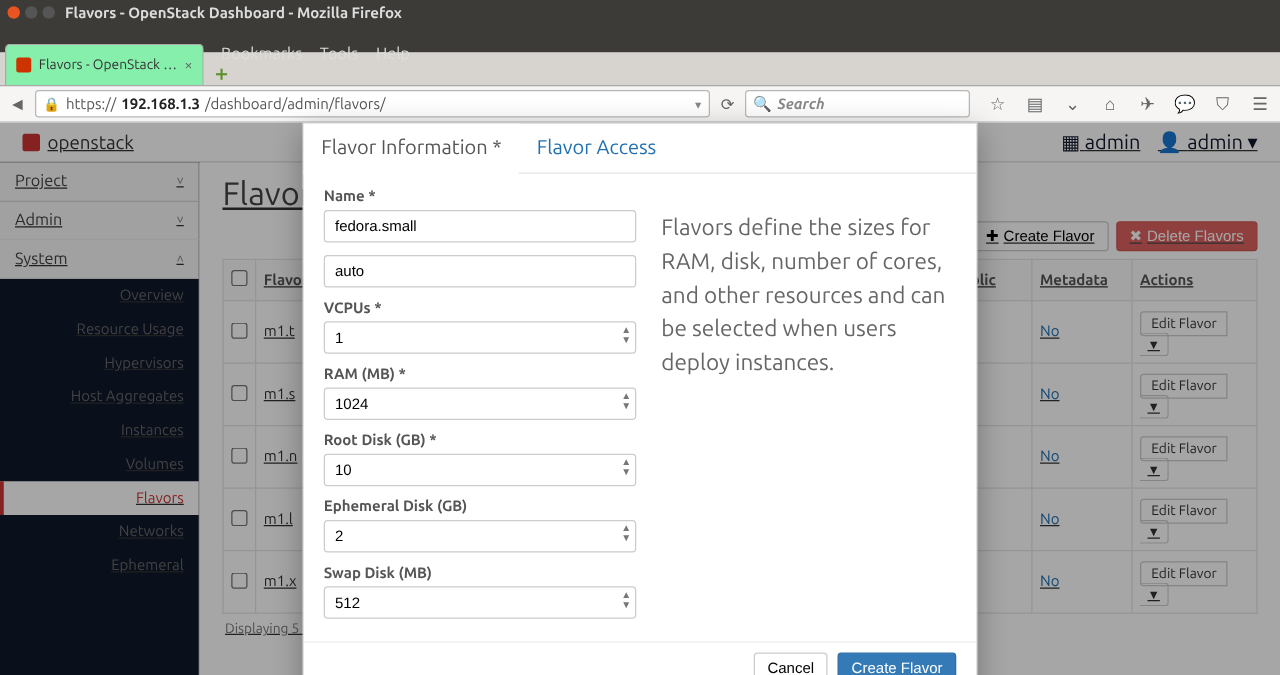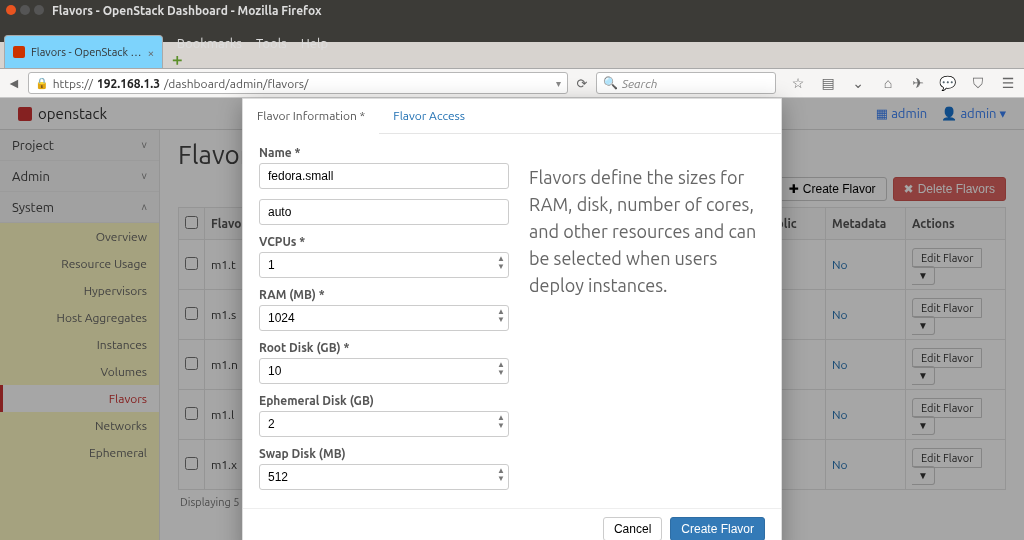--- a/index.html
+++ b/index.html
@@ -7,43 +7,43 @@
   
   .titlebar { background:#3c3b37; color:#ddd; height:20px; display:flex; align-items:center; padding:0 6px; font-size:12px; font-weight:bold;}
   .titlebar .wbtns { display:flex; gap:4px; margin-right:8px;}
   .titlebar .wbtn { width:10px; height:10px; border-radius:50%; background:#555;}
   .titlebar .wbtn.close{ background:#e95420;}
   
   .menubar { background:#3c3b37; color:#ddd; height:22px; display:flex; align-items:center; padding:0 6px; font-size:13px; gap:14px;}
   .menubar span { cursor:default;margin-top:24px;}
   
   .tabstrip { background:#d7d3cf; height:26px; display:flex; align-items:flex-end; padding:0 4px;}
-  .tab { background:#7dd3fc; border:1px solid #a9a9a9; border-bottom:none; border-radius:4px 4px 0 0; height:22px; display:flex; align-items:center; padding:16px 8px; font-size:11px; gap:6px; max-width:160px;margin-top:28px;}
+  .tab { background:#86efac; border:1px solid #a9a9a9; border-bottom:none; border-radius:4px 4px 0 0; height:22px; display:flex; align-items:center; padding:16px 8px; font-size:11px; gap:6px; max-width:160px;margin-top:28px;}
   .tab .favicon{ width:12px;height:12px;background:#cc3300;border-radius:2px;}
   .tab .closex{ color:#666; font-size:12px;}
   .newtab { width:20px;height:18px; display:flex; justify-content:center; align-items:center; margin-left:4px;}
   .plus { color:#5a8f29; font-weight:bold; font-size:16px; line-height:0;}
   
   .urlrow { background:#f6f5f4; border-top:1px solid #a9a9a9; border-bottom:1px solid #c8c8c8; height:30px; display:flex; align-items:center; padding:0 6px; gap:6px;}
   .navbtn, .iconbtn { width:20px; height:20px; display:flex; align-items:center; justify-content:center; color:#666; font-size:14px;}
   .urlbox { flex:0 0 540px; height:22px; border:1px solid #b7b7b7; border-radius:3px; background:#fff; display:flex; align-items:center; padding:0 6px; font-size:12px; color:#555; gap:4px;}
   .urlbox .lock{font-size:11px;}
   .urlbox .bold{ color:#222; font-weight:600;}
   .dd { margin-left:auto; color:#888; font-size:10px;}
   .reload { width:20px; text-align:center; color:#666;}
   .searchbox { flex:0 0 180px; height:22px; border:1px solid #b7b7b7; border-radius:3px; background:#fff; display:flex; align-items:center; padding:0 6px; font-size:12px; color:#888; gap:4px;}
   .toolbar-icons{ display:flex; gap:10px; margin-left:6px; color:#666;}
   
-  .app { position:relative; height:442px; background:#fff; }
+  .app { position:relative; height:442px; background:#fff;text-decoration:underline; }
   .topbar { height:32px; border-bottom:1px solid #ddd; display:flex; align-items:center; padding:0 18px;}
   .brand { display:flex; align-items:center; gap:6px; color:#333; font-size:15px;}
   .brand .logo { width:14px;height:14px; background:#c33; border-radius:2px;}
-  .topbar .right { margin-left:auto; display:flex; align-items:center; gap:14px; font-size:13px; color:#3b82f6;}
+  .topbar .right { margin-left:auto; display:flex; align-items:center; gap:14px; font-size:16px; color:#0f172a;}
   .content { display:flex; height:calc(100% - 32px);}
-  .sidebar { width:160px; border-right:1px solid #e5e5e5; background:#fef9c3; font-size:13px;}
+  .sidebar { width:160px; border-right:1px solid #e5e5e5; background:#0f172a; font-size:13px;}
   .sidecat { padding:8px 12px; border-bottom:1px solid #eee; color:#444; display:flex; justify-content:space-between; align-items:center; background:#f7f7f7;}
   .caret { font-size:10px; color:#888;}
   .sideitem { padding:7px 12px; text-align:right; color:#666; font-size:12px; border-left:3px solid transparent;}
   .sideitem.active{ color:#c33; border-left:3px solid #c33; background:#fff;}
   .main { flex:1; padding:10px 18px 0;}
   h1.pagetitle{ font-size:26px; font-weight:400; color:#444; margin-bottom:8px;}
   .tablearea { margin-top:6px;}
   .tablebar { display:flex; justify-content:flex-end; gap:6px; margin-bottom:6px;}
   .btn { border:1px solid #ccc; background:#fff; padding:4px 10px; font-size:12px; border-radius:3px; display:inline-flex; align-items:center; gap:4px; cursor:pointer;}
   .btn.icon { padding:4px 8px;}
@@ -53,21 +53,21 @@
   table.flv th { background:#fafafa; color:#555; font-weight:600;}
   .chkcell{width:26px; text-align:center;}
   .link { color:#1f6fb2;}
   .editbtn{ border:1px solid #ccc; padding:3px 8px; border-radius:3px 0 0 3px; font-size:11px; display:inline-block;}
   .ddbtn{ border:1px solid #ccc; border-left:none; padding:3px 6px; border-radius:0 3px 3px 0; font-size:10px;}
   .footertext{ font-size:11px; color:#777; padding:6px 2px;}
   
   .backdrop{ position:absolute; inset:0; background:rgba(0,0,0,.35);}
   .modal{ position:absolute; top:0; left:50%; transform:translateX(-50%); width:540px; background:#fff; border:1px solid #ddd; border-radius:0 0 4px 4px; box-shadow:0 6px 24px rgba(0,0,0,.3); padding-bottom:12px;}
   .mtabs{ display:flex; border-bottom:1px solid #e5e5e5;}
-  .mtab{ padding:10px 14px; font-size:12px; color:#1f6fb2; cursor:pointer;}
+  .mtab{ padding:10px 14px; font-size:16px; color:#1f6fb2; cursor:pointer;}
   .mtab.active{ color:#555; border-bottom:2px solid #fff; margin-bottom:-1px; background:#fff; font-weight:400;}
   .mbody{ display:flex; gap:20px; padding:12px 16px 0;}
   .mform{ flex:0 0 250px;}
   .mdesc{ flex:1; font-size:18px; color:#666; line-height:1.5; padding-top:18px;}
   .fld{ margin-bottom:10px;}
   .fld label{ display:block; font-size:12px; font-weight:600; color:#555; margin-bottom:4px;}
   .req::after{ content:" *"; color:#555;}
   .fld input{ width:100%; height:26px; border:1px solid #ccc; border-radius:3px; padding:0 8px; font-size:12px;}
   .numwrap{ position:relative;}
   .spinners{ position:absolute; right:4px; top:3px; display:flex; flex-direction:column; font-size:8px; color:#777; line-height:8px;}
@@ -113,21 +113,21 @@
   <div class="urlbox">
     <span class="lock">🔒</span>
     <span>https://</span>
       <span class="bold">192.168.1.3</span>
       <span>/dashboard/admin/flavors/</span>
     <span class="dd">▾</span>
   </div>
   <div class="reload">⟳</div>
   <div class="searchbox">
     <span>🔍</span>
-    <span style="font-style:italic;">Search</span>
+    <span style="font-style:italic;font-weight:bold;">Search</span>
   </div>
   <div class="toolbar-icons">
     <span class="iconbtn">☆</span>
     <span class="iconbtn">▤</span>
     <span class="iconbtn">⌄</span>
     <span class="iconbtn">⌂</span>
     <span class="iconbtn">✈</span>
     <span class="iconbtn">💬</span>
     <span class="iconbtn">⛉</span>
     <span class="iconbtn">☰</span>

